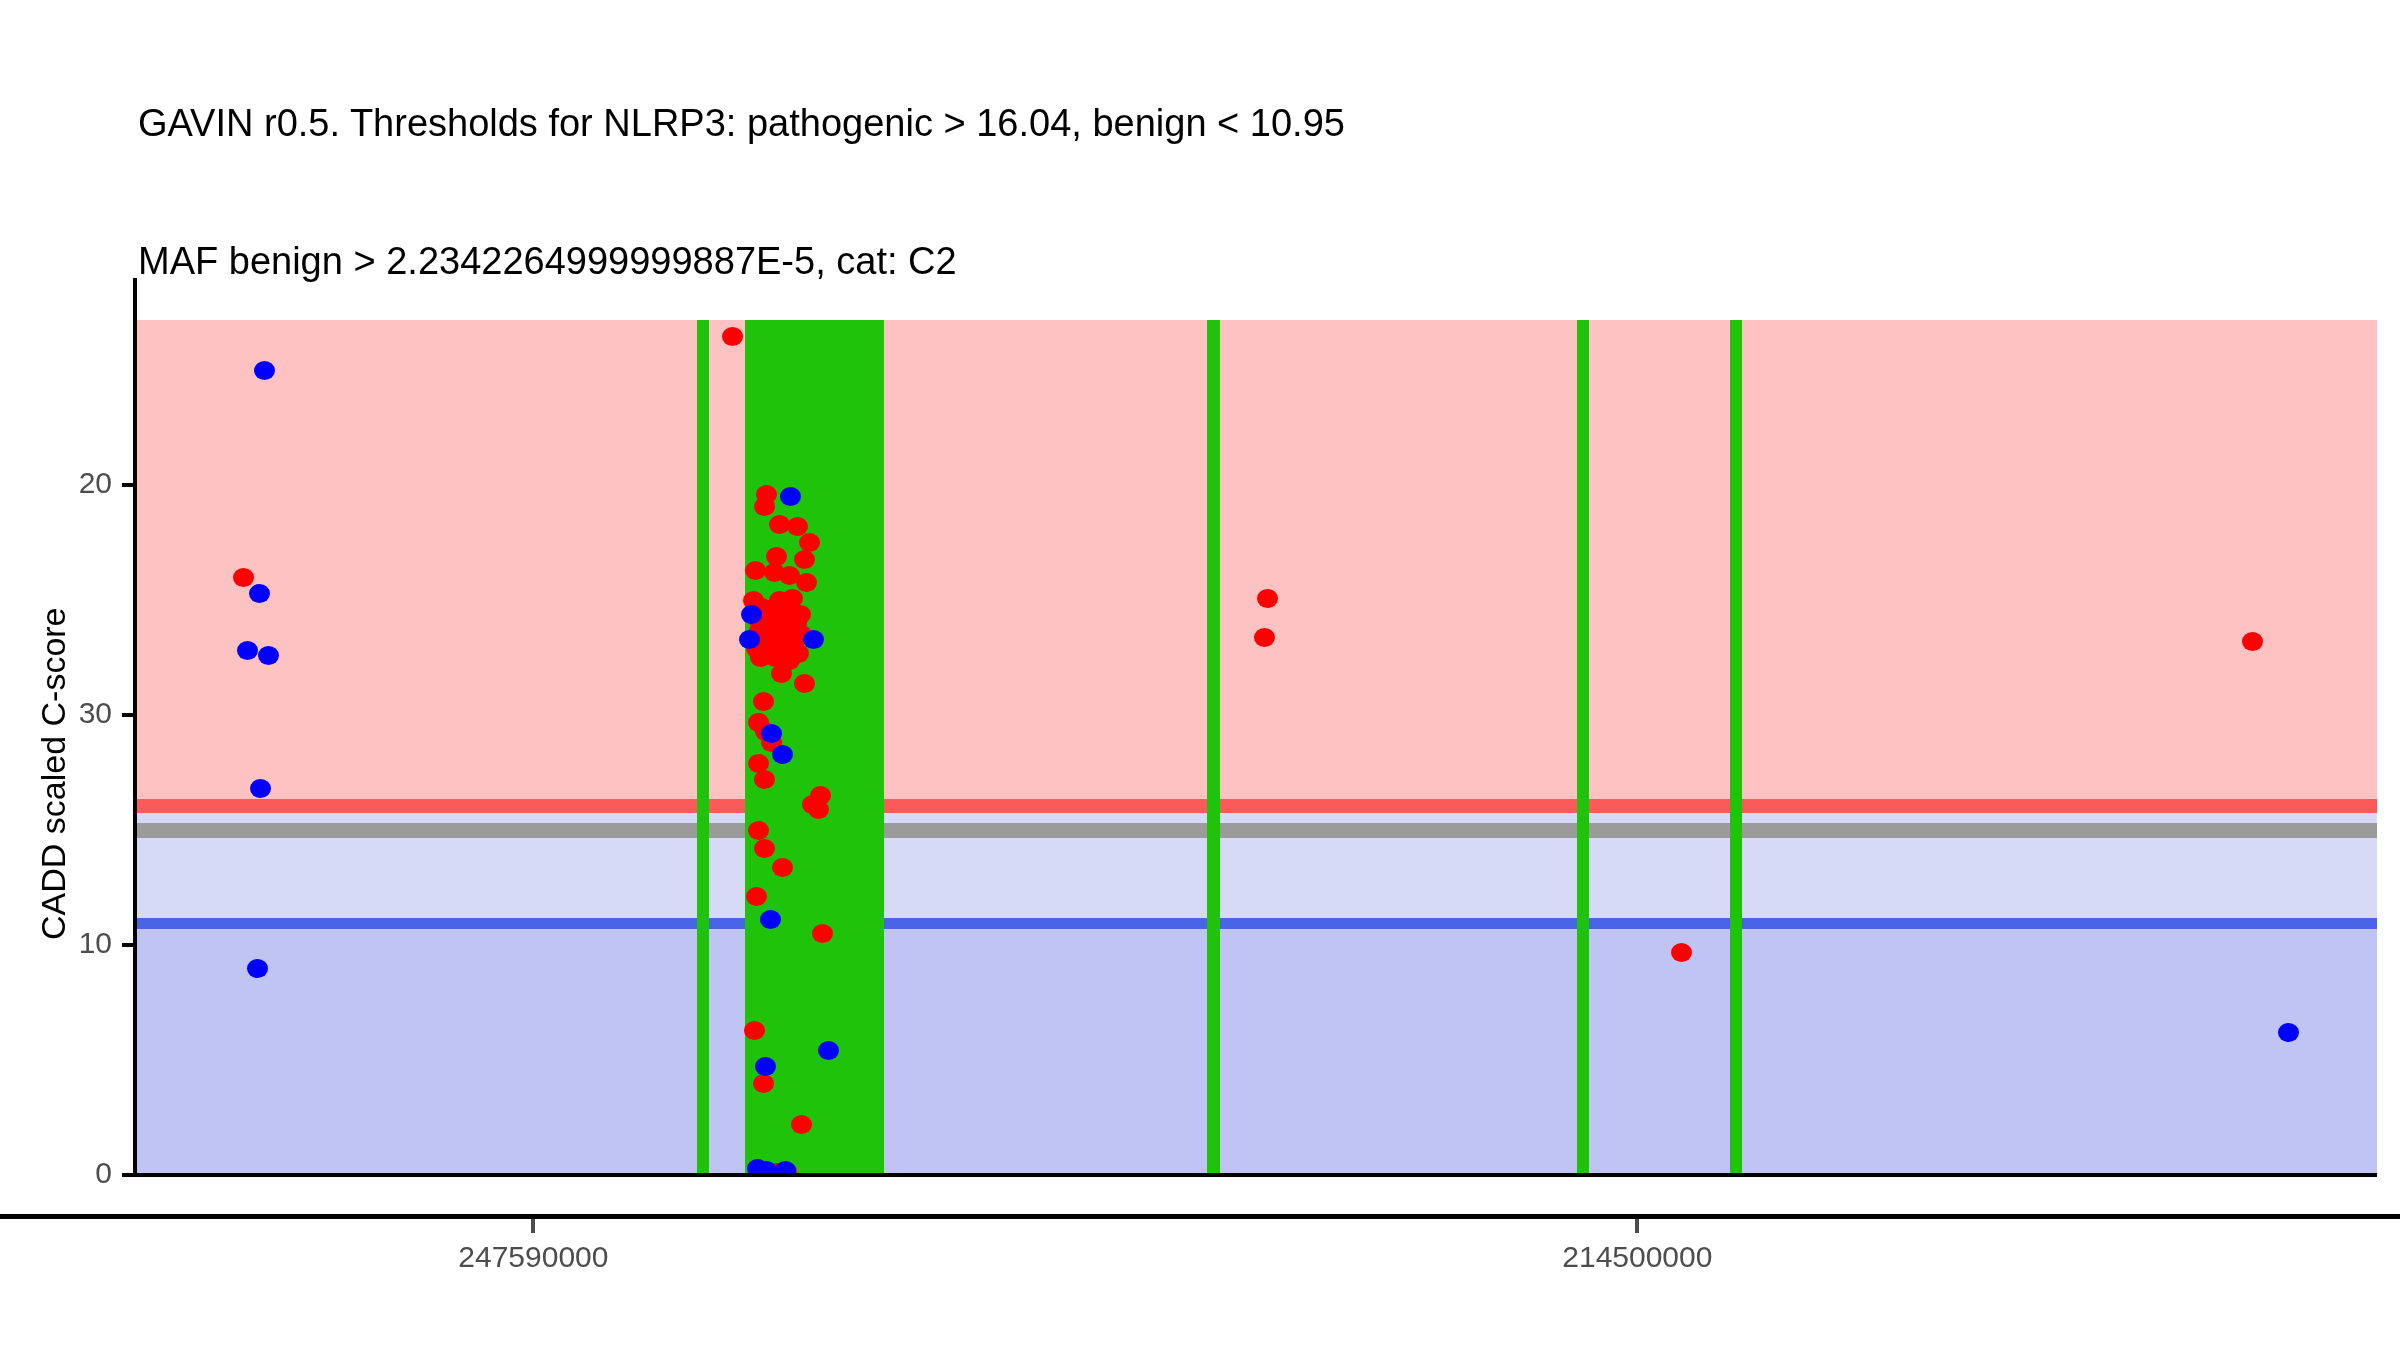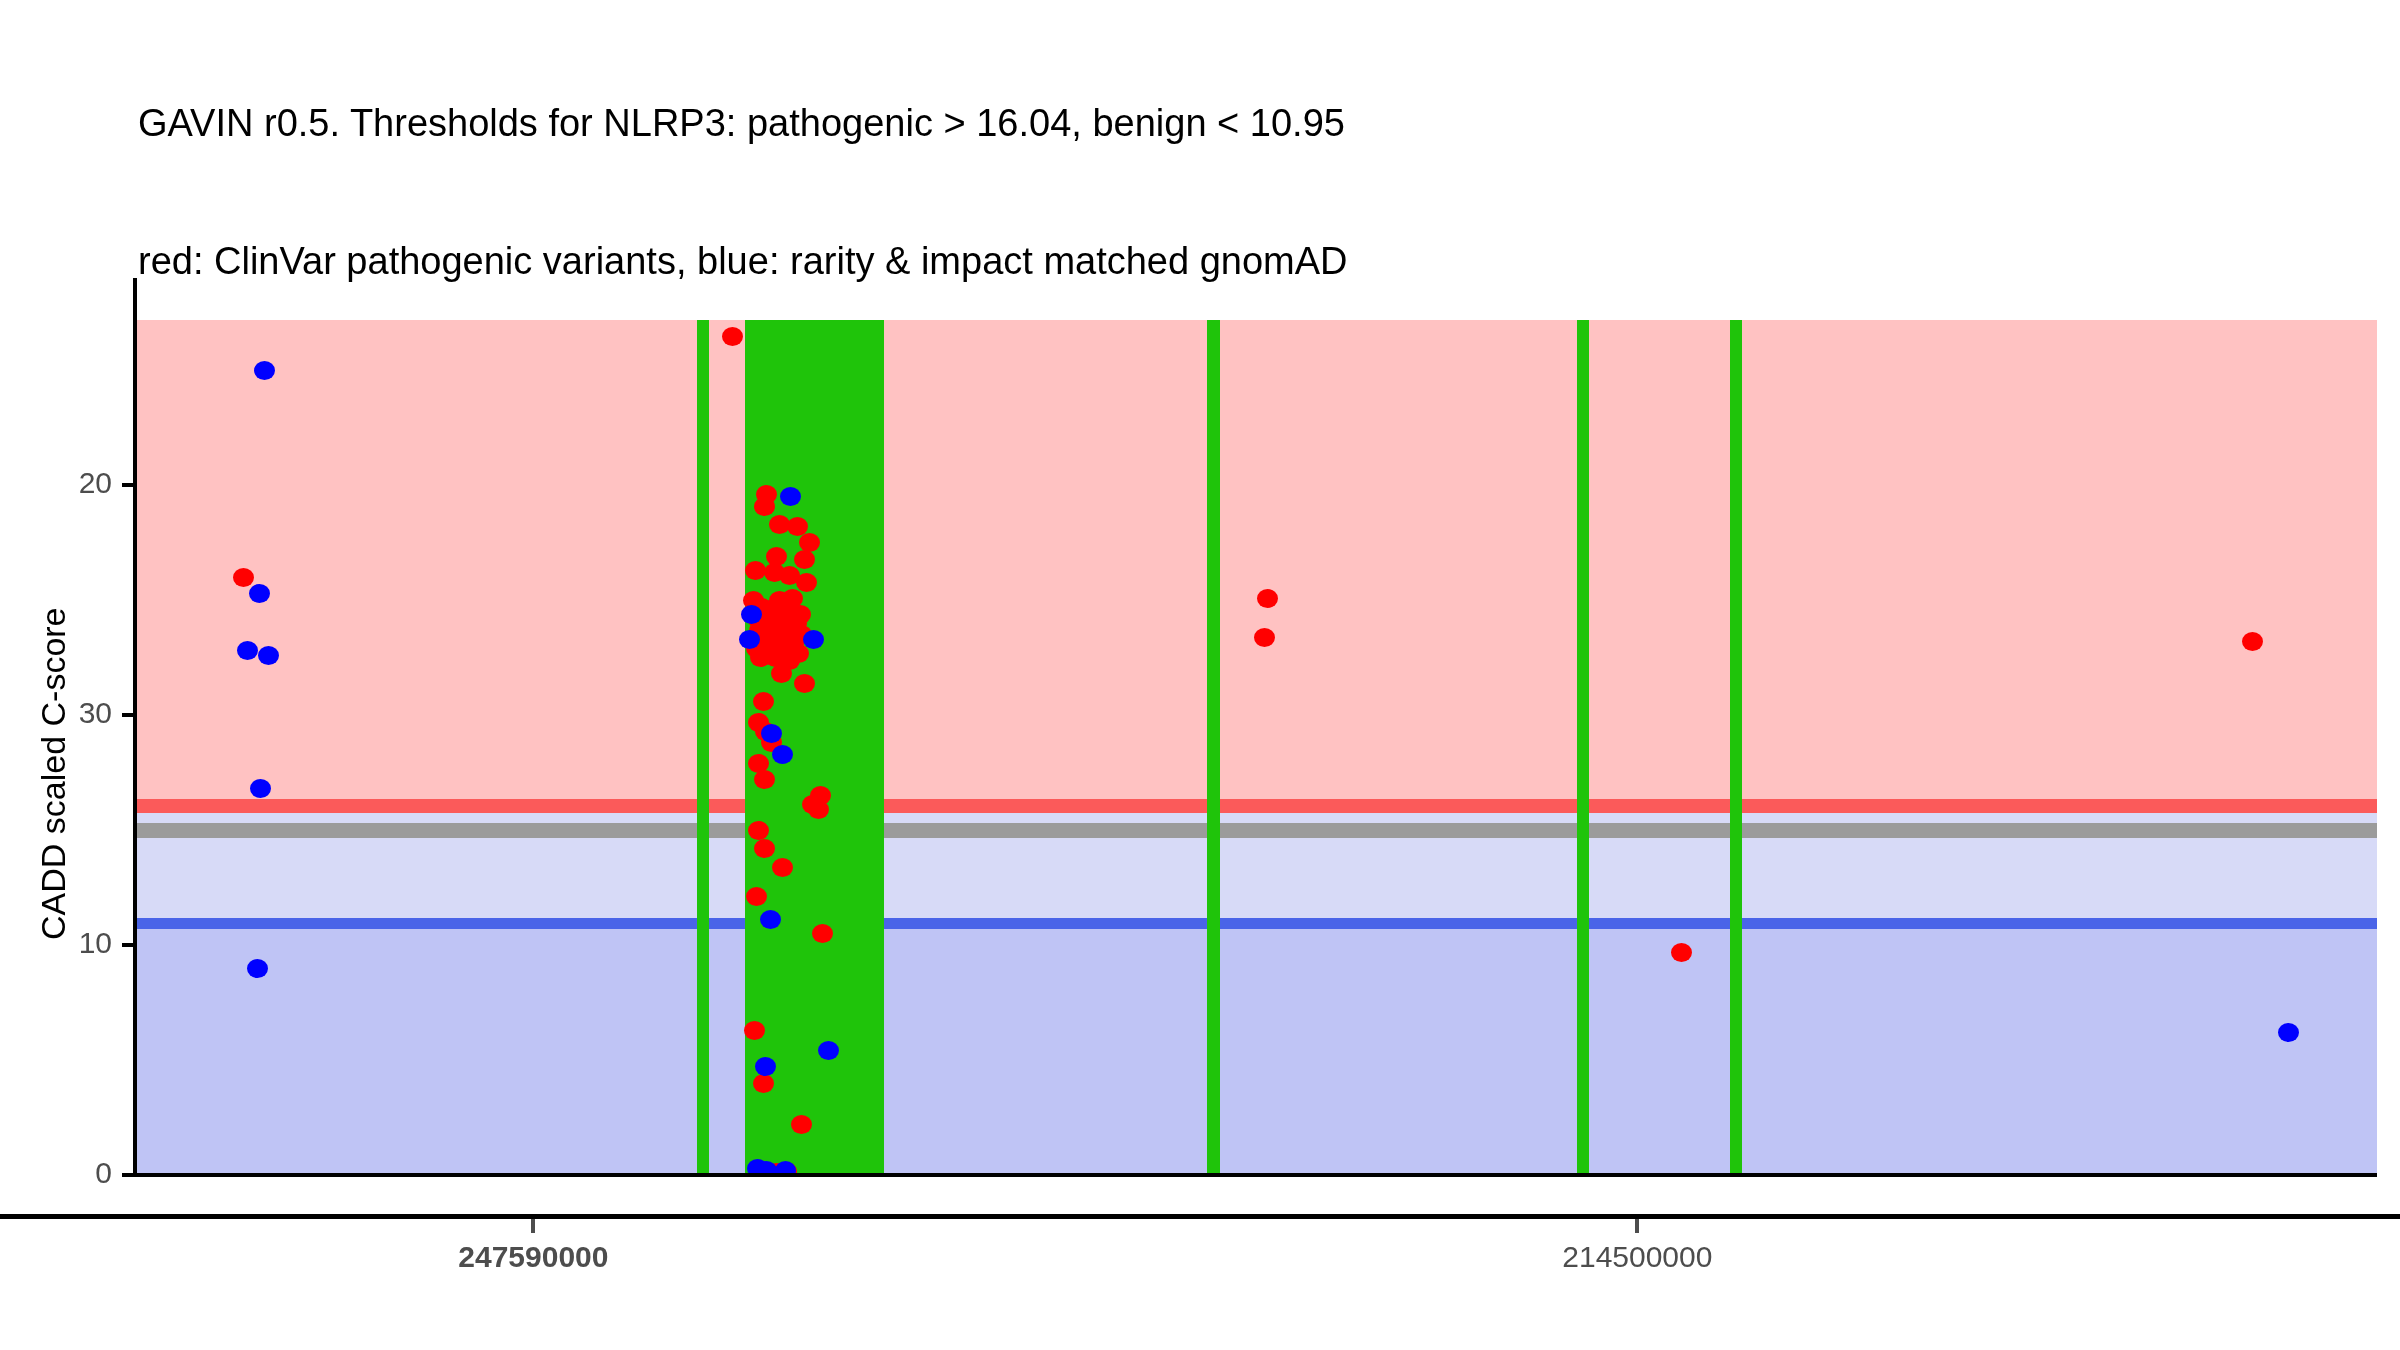--- a/index.html
+++ b/index.html
@@ -37,20 +37,21 @@
   .pt.blue{background:#0000ff;}
   .exon{position:absolute;top:0;height:855px;background:#1fc40a;}
 </style>
 </head>
 <body>
 
 <div id="root">
 
   <div id="title">
     <div>GAVIN r0.5. Thresholds for NLRP3: pathogenic &gt; 16.04, benign &lt; 10.95</div>
+    <div>MAF benign &gt; 2.2342264999999887E-5, cat: C2</div>
     <div>red: ClinVar pathogenic variants, blue: rarity &amp; impact matched gnomAD</div>
     <div>variants, green: RefSeq exons, grey: genome-wide fallback threshold</div>
   </div>
 
   <div id="panel">
     <div id="bands">
         <div class="band" style="top: 0px; height: 486.339px; background: rgb(255, 194, 194);"></div>
         <div class="band" style="top: 486.339px; height: 368.661px; background: rgb(215, 218, 247);"></div>
         <div class="band" style="top: 603.327px; height: 251.673px; background: rgb(191, 196, 245);"></div>
         <div class="band" style="top: 479.444px; height: 13.3306px; background: rgb(251, 90, 90);"></div>
@@ -162,19 +163,19 @@
       <div class="ytick-label" style="top: 1156px;">0</div>
       <div class="ytick-mark" style="top: 943.161px;"></div>
       <div class="ytick-label" style="top: 926.161px;">10</div>
       <div class="ytick-mark" style="top: 713.323px;"></div>
       <div class="ytick-label" style="top: 696.323px;">30</div>
       <div class="ytick-mark" style="top: 483.484px;"></div>
       <div class="ytick-label" style="top: 466.484px;">20</div>
     </div>
   <div id="xticks">
       <div class="xtick-mark" style="left: 531.419px;"></div>
-      <div class="xtick-label" style="left: 383.419px; font-weight: bold;">247590000</div>
+      <div class="xtick-label" style="left: 383.419px;">247590000</div>
       <div class="xtick-mark" style="left: 1635.36px;"></div>
       <div class="xtick-label" style="left: 1487.36px;">214500000</div>
     </div>
 
   <div id="ylab">CADD scaled C-score</div>
 </div>
 
 </body></html>

